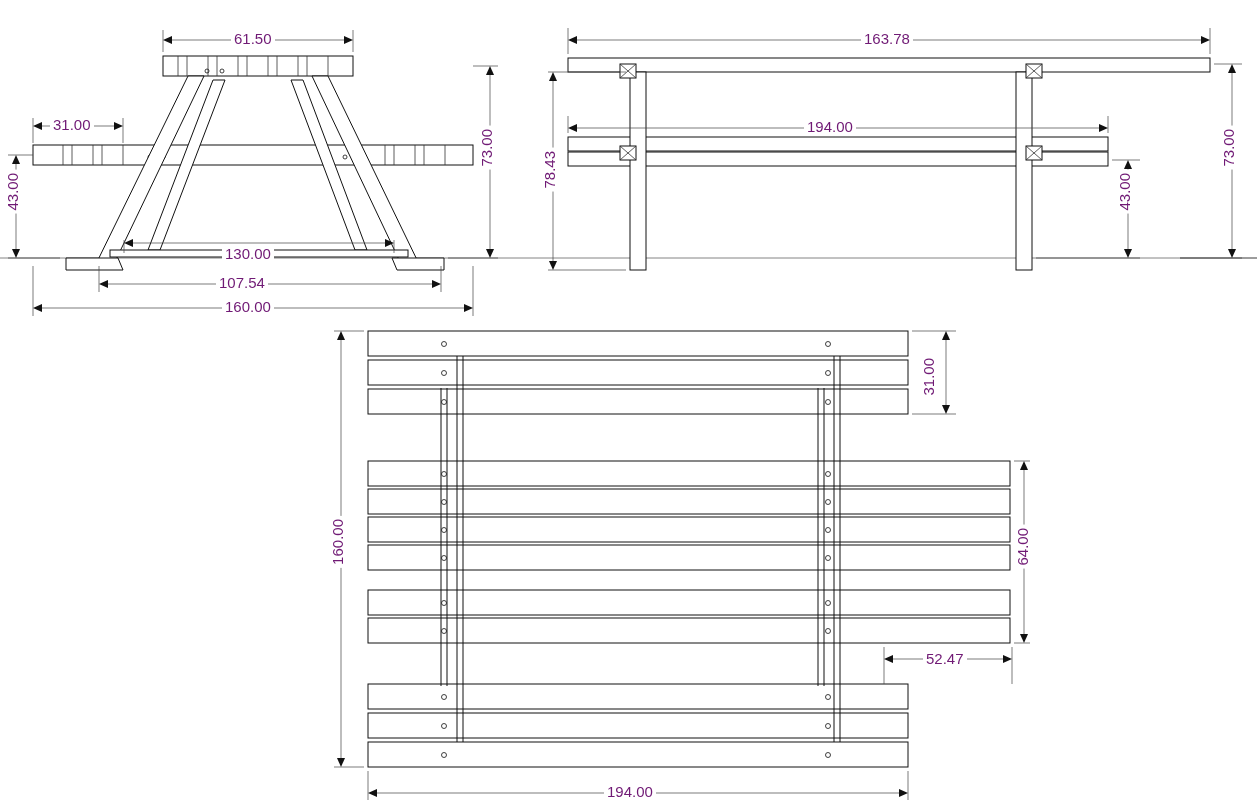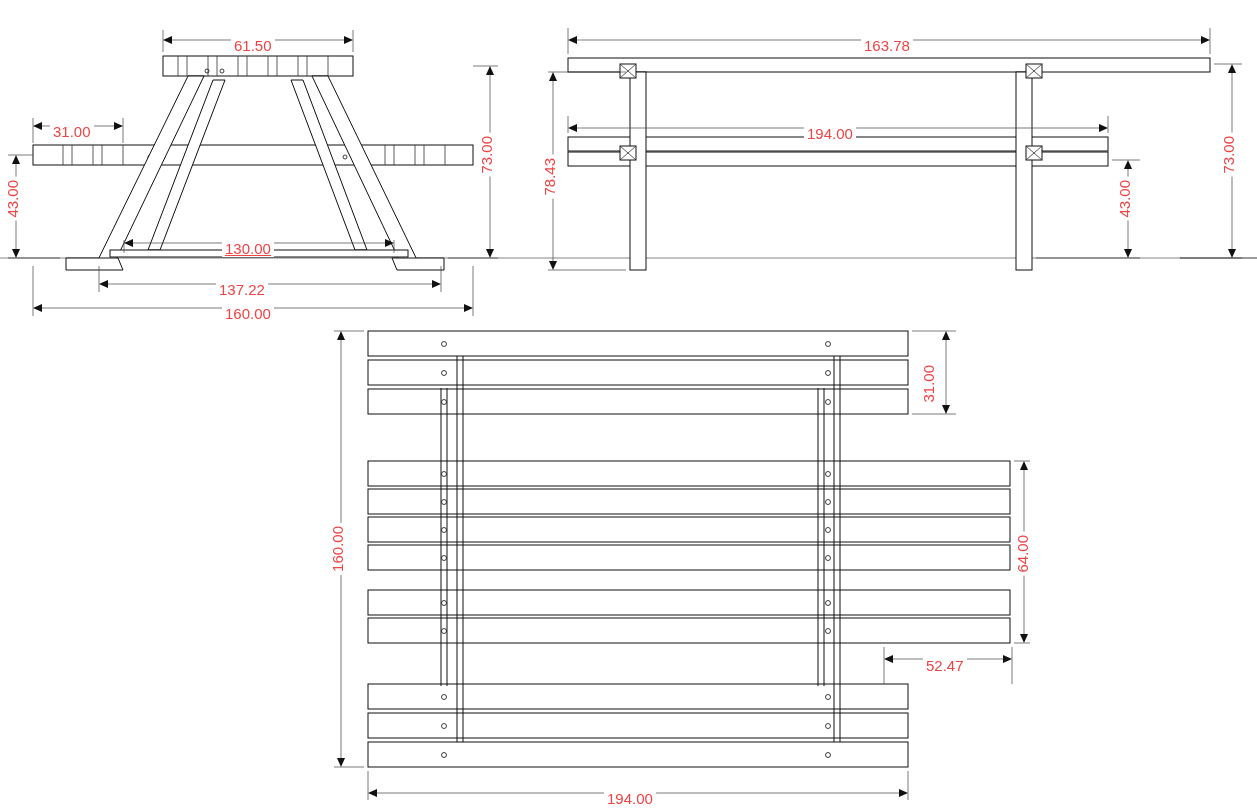--- a/index.html
+++ b/index.html
@@ -1,18 +1,18 @@
 <!DOCTYPE html>
 <html><head>
 <meta charset="utf-8">
 <style>
   html,body{margin:0;padding:0;background:#ffffff;}
   body{width:1257px;height:809px;overflow:hidden;font-family:"Liberation Sans",sans-serif;color:#111;}
   #sheet{position:relative;width:1257px;height:809px;}
-  .dim{position:absolute;font-size:15px;color:#ef4444;white-space:nowrap;background:#fff;padding:0 3px;margin-top:7px;}
+  .dim{position:absolute;font-size:15px;color:#701a75;white-space:nowrap;background:#fff;padding:0 3px;}
   .dim.vert{writing-mode:vertical-rl;transform:rotate(180deg);padding:3px 0;}
   svg{position:absolute;left:0;top:0;width:1257px;height:809px;}
   .ln{stroke:#111;stroke-width:1;fill:none;}
   .thin{stroke:#333;stroke-width:0.8;fill:none;}
   .ext{stroke:#444;stroke-width:0.7;fill:none;}
   .board{fill:#ffffff;stroke:#111;stroke-width:1;}
   .hole{fill:none;stroke:#111;stroke-width:0.8;}
   .ground{stroke:#666;stroke-width:0.8;fill:none;}
 </style>
 </head>
@@ -237,22 +237,22 @@
     <line class="ext" x1="908" y1="771" x2="908" y2="800"></line>
     <line class="ext" x1="373" y1="793" x2="903" y2="793"></line>
     <polygon points="368,793 377,789 377,797" fill="#111"></polygon>
     <polygon points="908,793 899,789 899,797" fill="#111"></polygon>
   </svg>
 
   <div class="dim" style="left:231px;top:30px;">61.50</div>
   <div class="dim" style="left:50px;top:116px;">31.00</div>
   <div class="dim vert" style="left:4px;top:170px;">43.00</div>
   <div class="dim vert" style="left:478px;top:126px;">73.00</div>
-  <div class="dim" style="left:222px;top:233px;text-decoration:underline;">130.00</div>
-  <div class="dim" style="left:216px;top:274px;">137.22</div>
+  <div class="dim" style="left:222px;top:245px;">130.00</div>
+  <div class="dim" style="left:216px;top:274px;">107.54</div>
   <div class="dim" style="left:222px;top:298px;">160.00</div>
 
   <div class="dim" style="left:861px;top:30px;">163.78</div>
   <div class="dim" style="left:804px;top:118px;">194.00</div>
   <div class="dim vert" style="left:541px;top:148px;">78.43</div>
   <div class="dim vert" style="left:1116px;top:170px;">43.00</div>
   <div class="dim vert" style="left:1220px;top:126px;">73.00</div>
 
   <div class="dim vert" style="left:329px;top:516px;">160.00</div>
   <div class="dim vert" style="left:920px;top:355px;">31.00</div>

